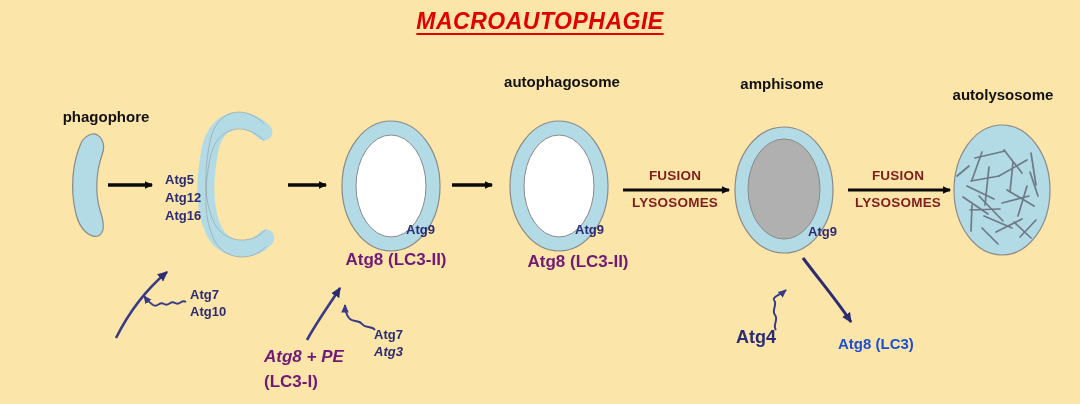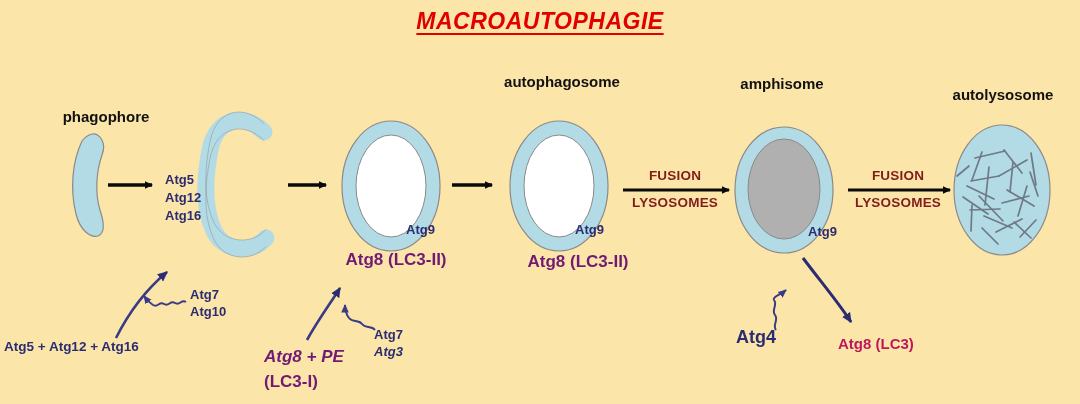--- a/index.html
+++ b/index.html
@@ -35,21 +35,21 @@
     font-size:17px;
   }
   .atg-navy {
     color:#2b2c72;
     font-weight:bold;
     font-size:13px;
     line-height:15px;
     text-align:right;
   }
   .atg-navy-lg {
-    color:#be185d;
+    color:#1d4ed8;
     font-weight:bold;
     font-size:15px;
   }
   .fusion {
     color:#7f1d1d;
     font-weight:bold;
     font-size:13.5px;
     letter-spacing:0.2px;
   }
   .center { text-align:center; transform:translateX(-50%); }
@@ -174,21 +174,20 @@
   <div class="lbl stage-name center" style="left:782px; top:75px;">amphisome</div>
   <div class="lbl stage-name center" style="left:1003px; top:86px;">autolysosome</div>
 
   <div class="lbl atg-navy" style="left:165px; top:172px;">Atg5</div>
   <div class="lbl atg-navy" style="left:165px; top:190px;">Atg12</div>
   <div class="lbl atg-navy" style="left:165px; top:208px;">Atg16</div>
 
   <div class="lbl atg-navy" style="left:190px; top:287px;">Atg7</div>
   <div class="lbl atg-navy" style="left:190px; top:304px;">Atg10</div>
 
-  <div class="lbl atg-navy" style="left:4px; top:339px; font-size:13.5px;">Atg5 + Atg12 + Atg16</div>
 
   <div class="lbl atg-black" style="left:264px; top:347px;font-style:italic;">Atg8 + PE</div>
   <div class="lbl atg-black" style="left:264px; top:372px;">(LC3-I)</div>
 
   <div class="lbl atg-navy" style="left:374px; top:327px;">Atg7</div>
   <div class="lbl atg-navy" style="left:374px; top:344px;font-style:italic;">Atg3</div>
 
   <div class="lbl atg-navy" style="left:406px; top:222px;">Atg9</div>
   <div class="lbl atg-navy" style="left:575px; top:222px;">Atg9</div>
   <div class="lbl atg-navy" style="left:808px; top:224px;">Atg9</div>

